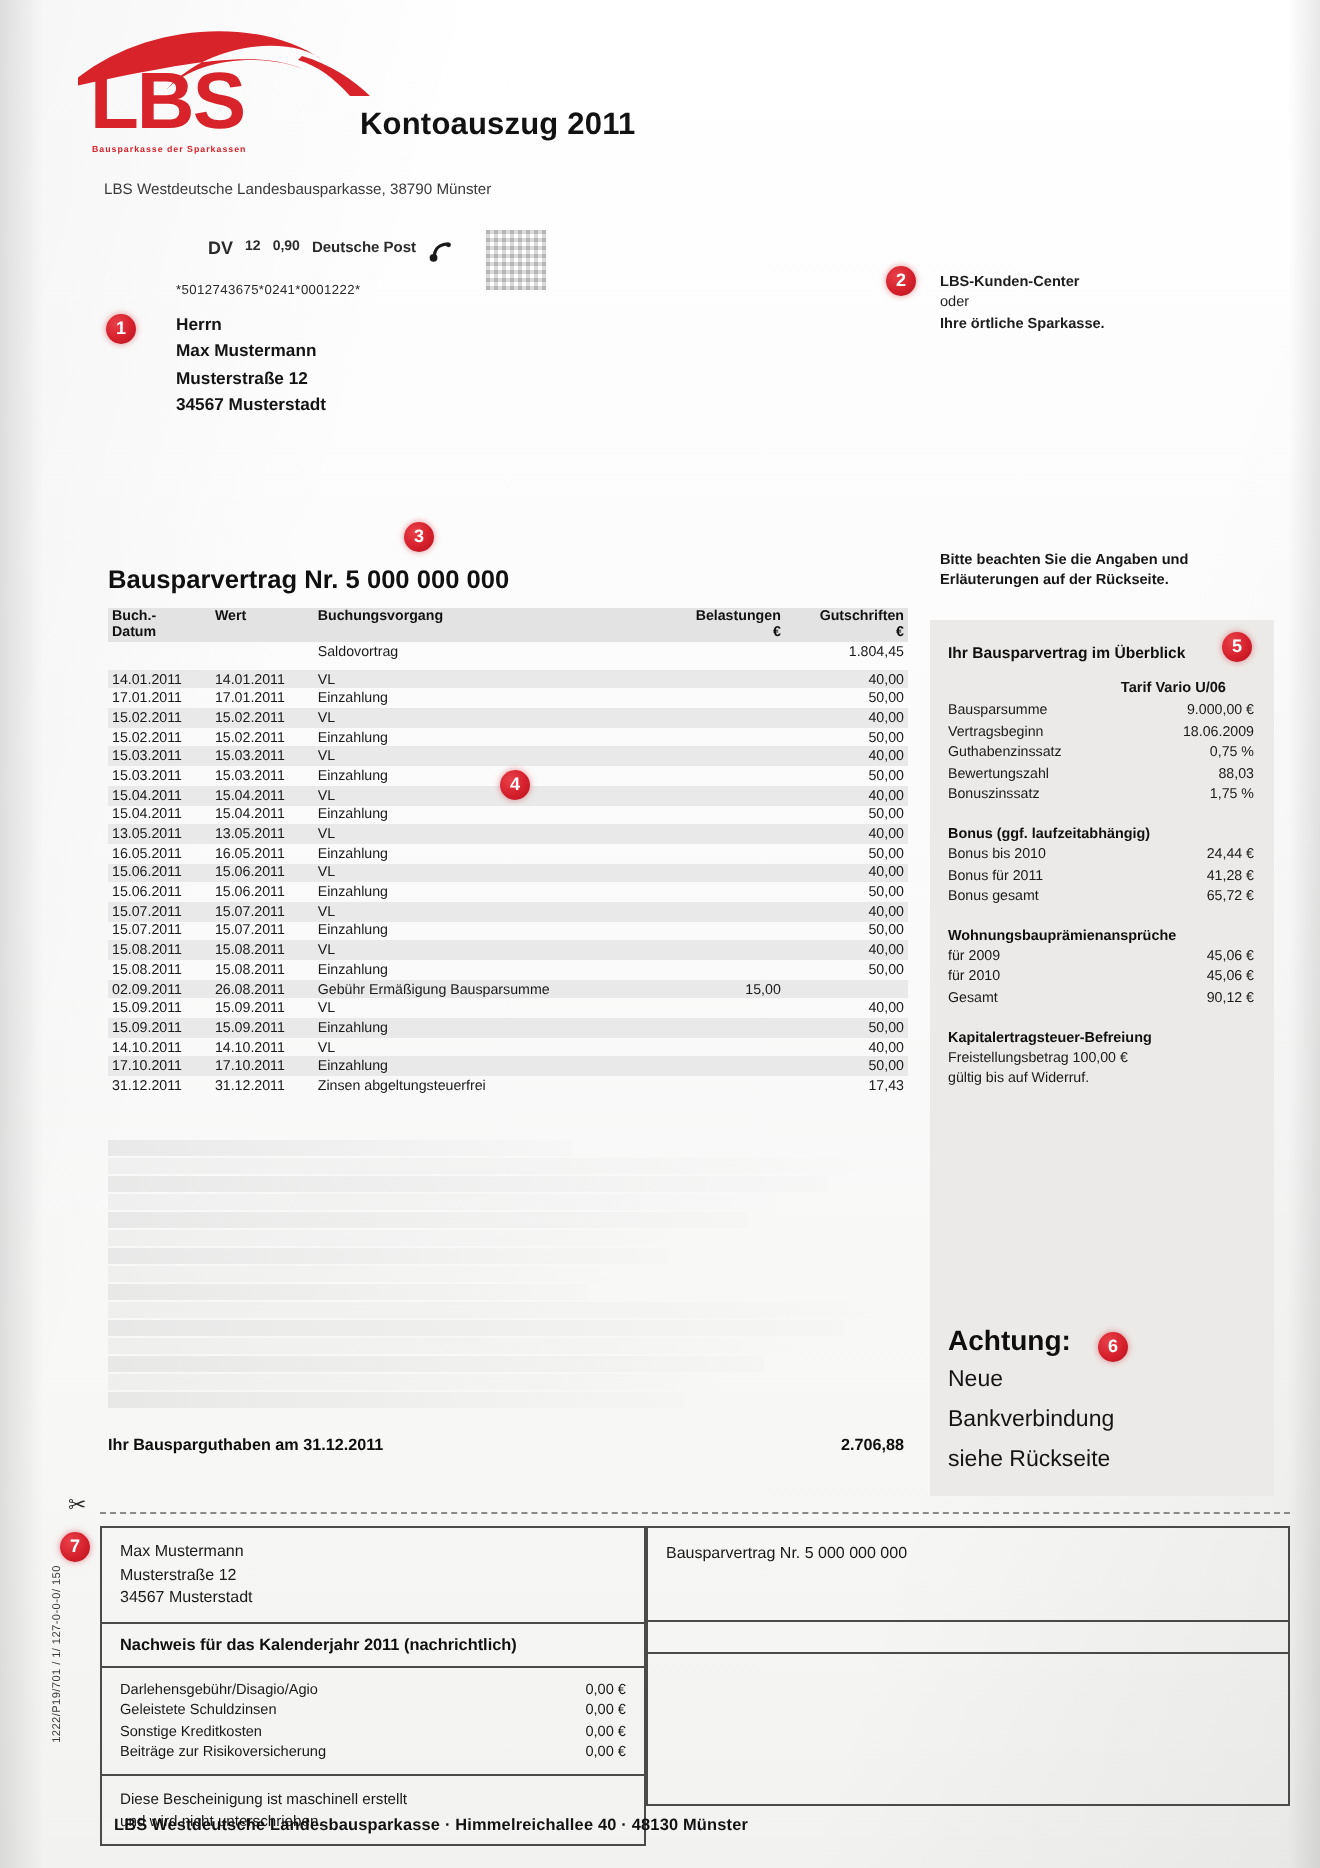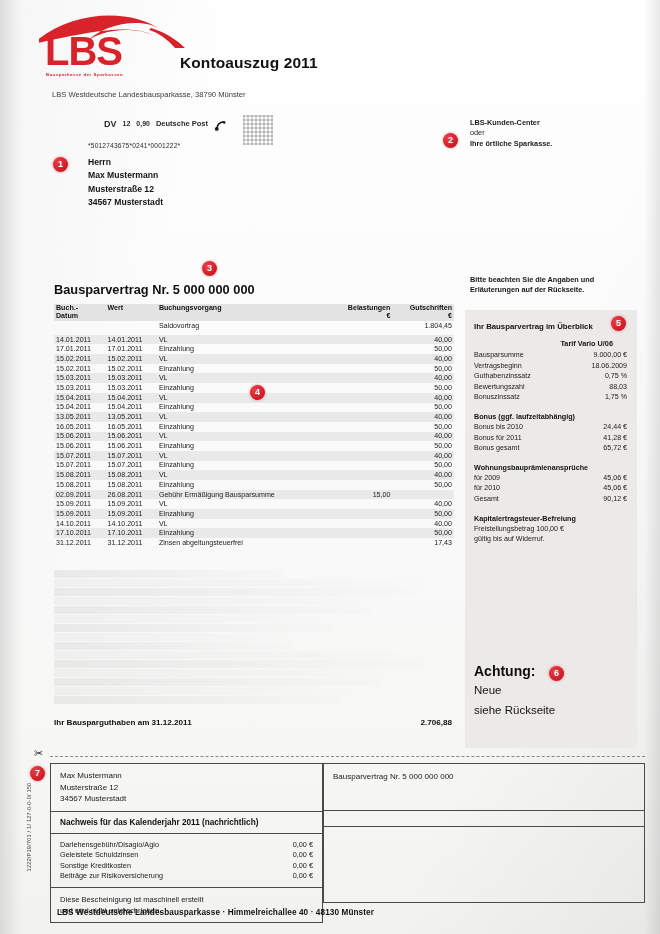--- a/index.html
+++ b/index.html
@@ -150,21 +150,21 @@
     top: 88px;
     width: 175px;
     font-size: 7.3px;
     line-height: 10.4px;
     color: #1d1d1d;
   }
   #help-block .b { font-weight: bold; }
   #kunden-block {
     position: absolute;
     left: 470px;
-    top: 118px;
+    top: 136px;
     width: 175px;
     font-size: 7.3px;
     line-height: 10.4px;
     color: #1d1d1d;
   }
   #kunden-block .b { font-weight: bold; }
   #note-right {
     position: absolute;
     left: 470px;
     top: 275px;
@@ -753,20 +753,21 @@
 
       <div class="ov-head">Kapitalertragsteuer-Befreiung</div>
       <div class="ov-free">Freistellungsbetrag 100,00 €</div>
       <div class="ov-free">gültig bis auf Widerruf.</div>
     </div>
   </div>
 
   <div id="achtung-block">
     <span id="achtung-title">Achtung:</span>
     <div class="achtung-line">Neue</div>
+    <div class="achtung-line">Bankverbindung</div>
     <div class="achtung-line">siehe Rückseite</div>
   </div>
 
   <div id="scissors">✂</div>
   <div id="dash-line"></div>
 
   <div id="cert-left">
     <div class="cert-sec">
       <div id="cert-addr">
         <div>Max Mustermann</div>

